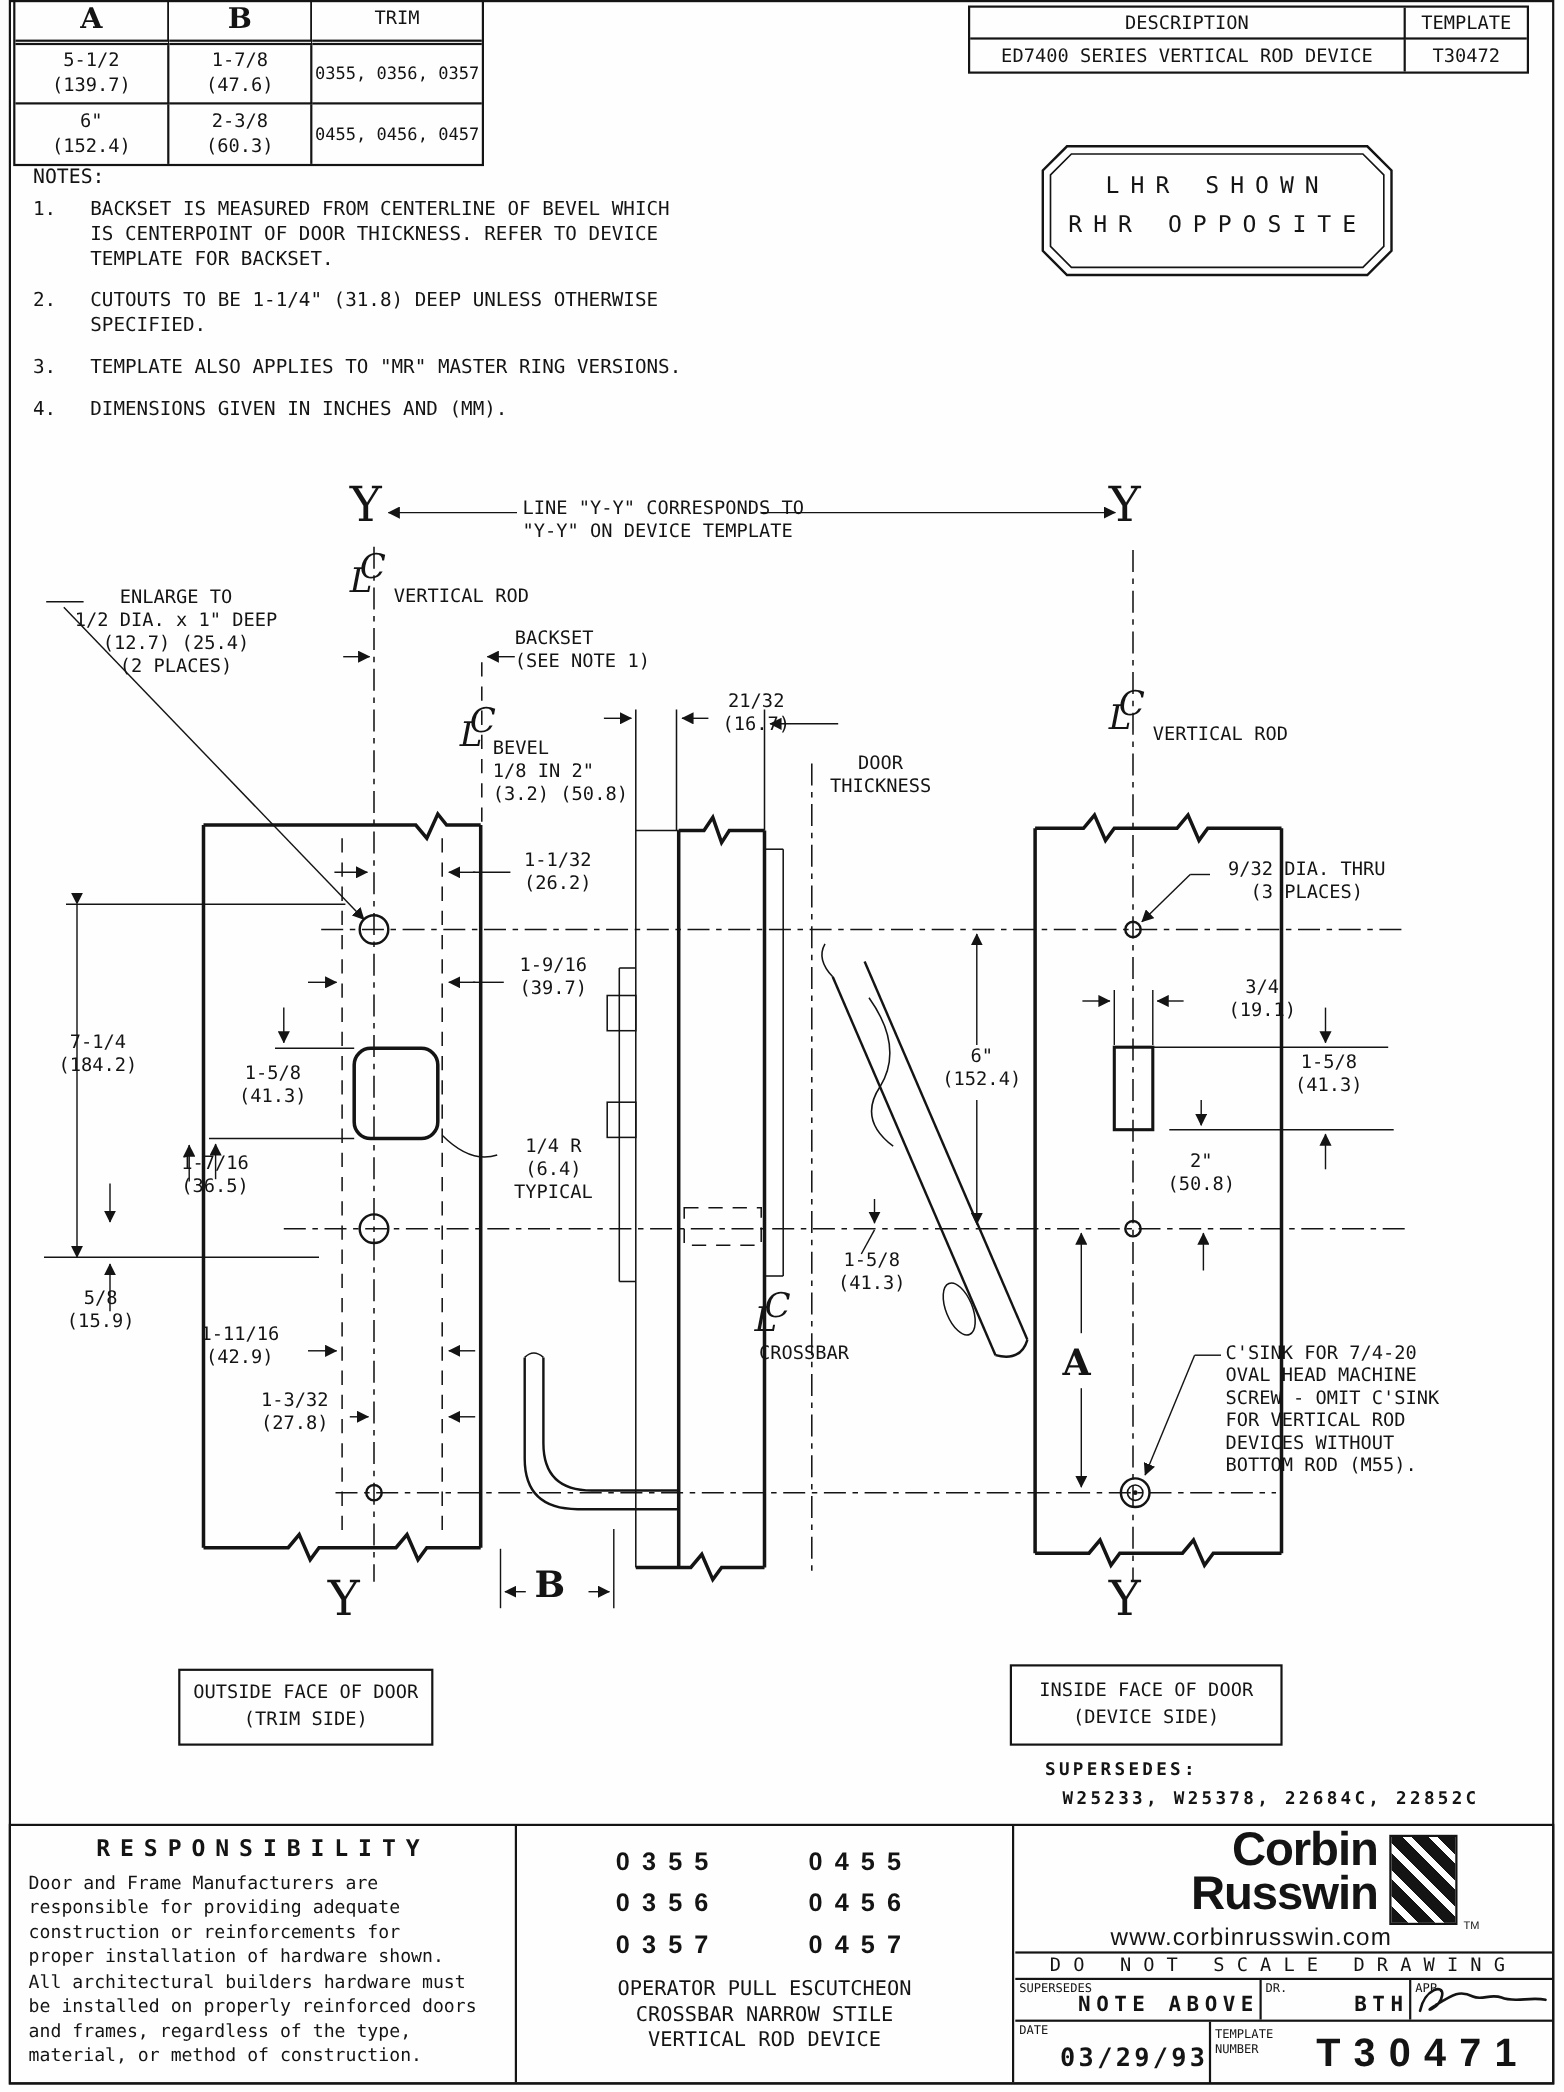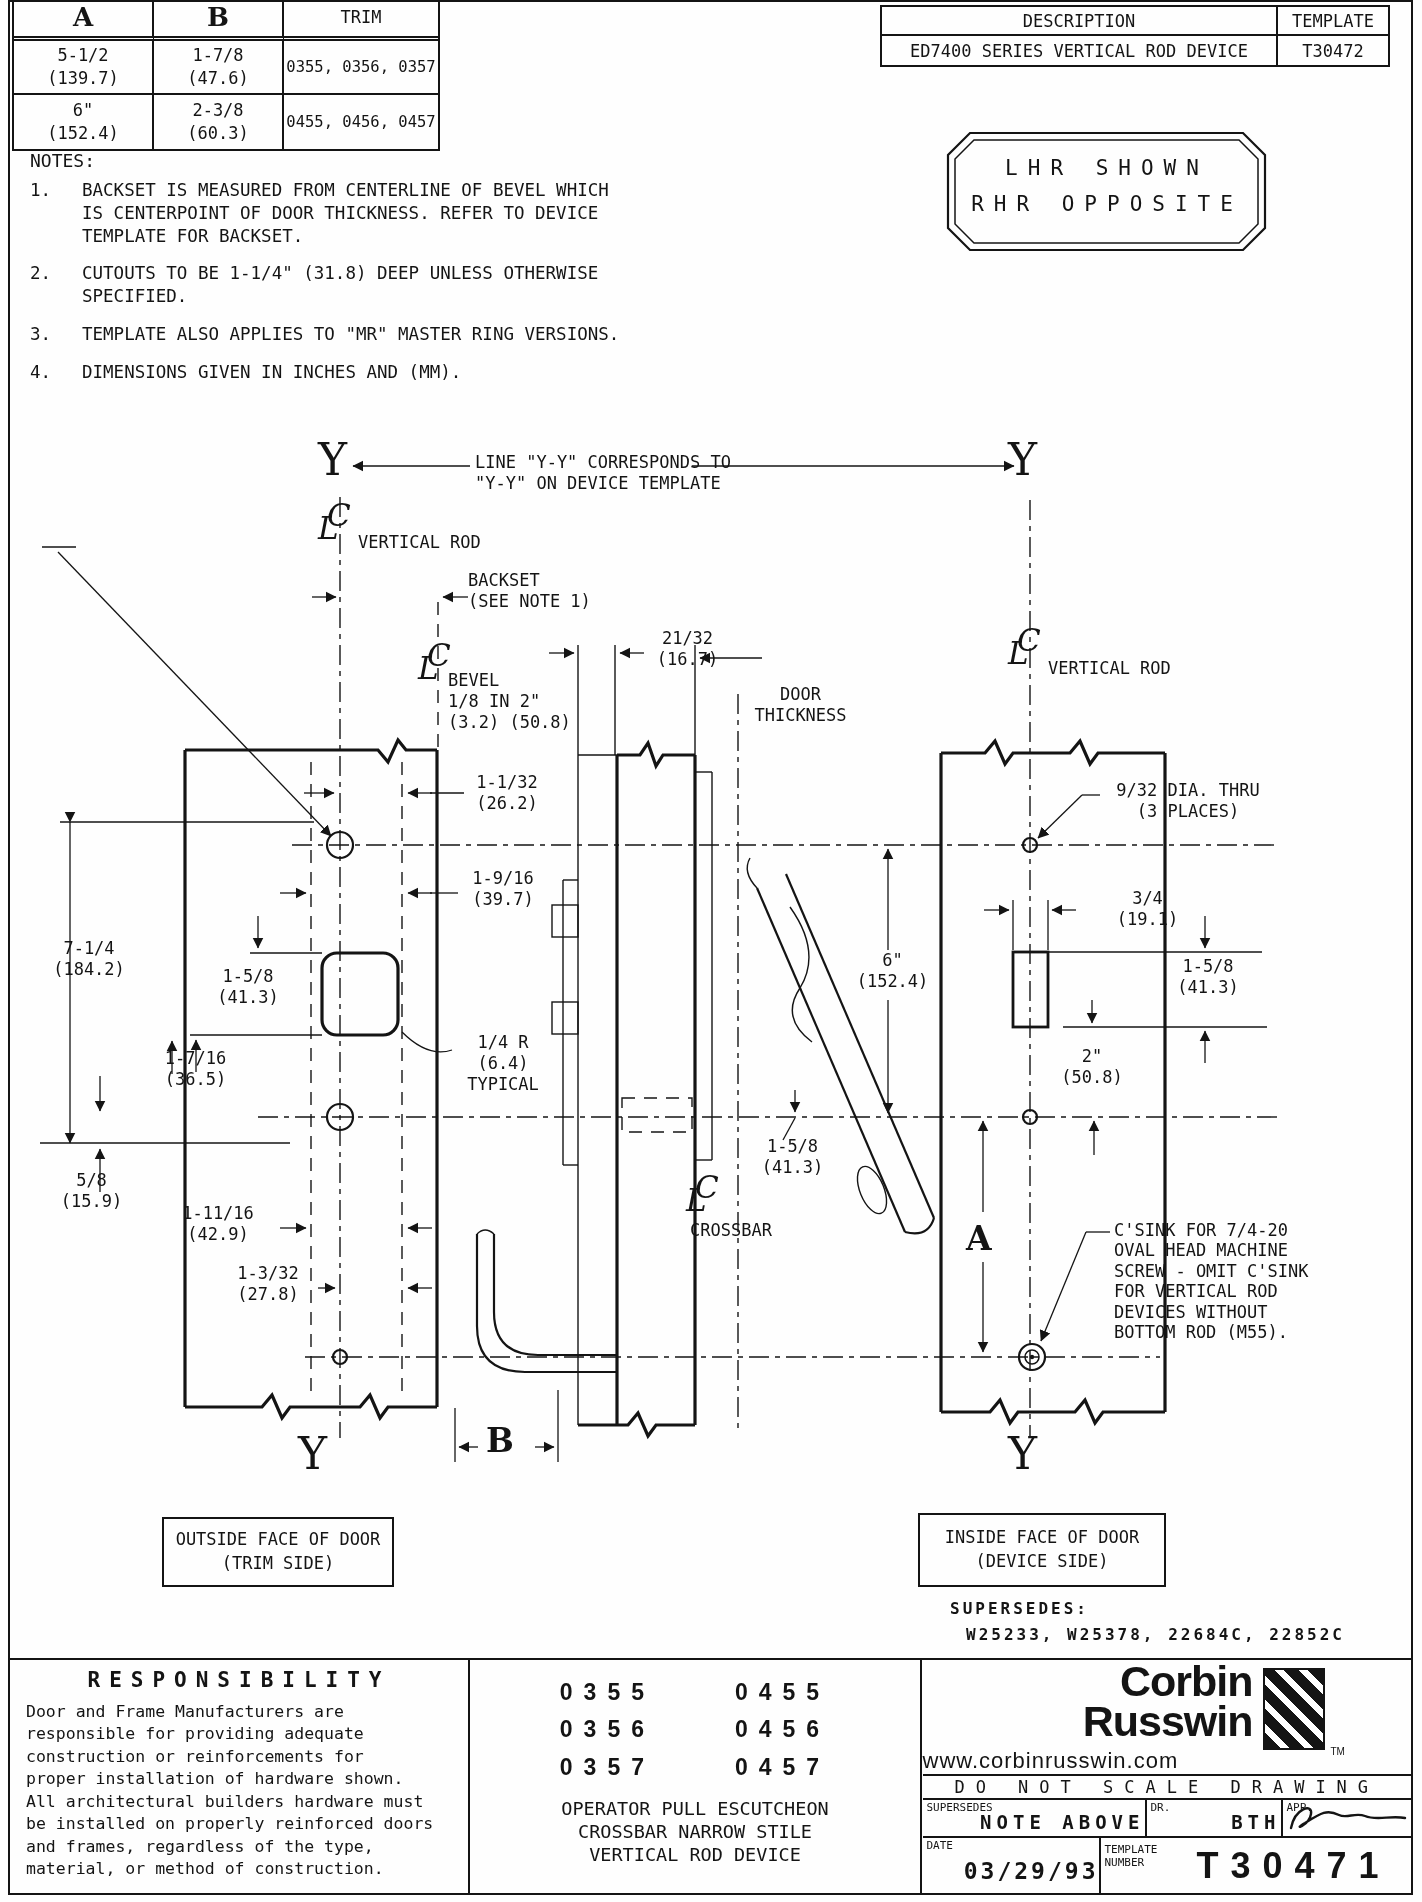--- a/index.html
+++ b/index.html
@@ -62,21 +62,21 @@
   .device-title{margin-top:12px;font-size:18.5px;line-height:1.24;white-space:pre;text-align:center;}
   .tb-brand{position:absolute;left:912.5px;top:0;right:0;height:100%;}
   .logo-area{position:relative;height:114px;}
   .brand-words{position:absolute;left:0;top:2px;width:330px;text-align:right;
                font-family:"Liberation Sans",sans-serif;font-weight:bold;line-height:.92;letter-spacing:-1px;}
   .brand-line{font-size:43px;}
   .logo-mark{position:absolute;left:340px;top:8px;width:62px;height:82px;
              background:repeating-linear-gradient(45deg,#141414 0 11px,#fff 11px 17px);
              border:2px solid #141414;}
   .tm{position:absolute;left:408px;top:86px;font-size:10px;font-family:"Liberation Sans",sans-serif;}
-  .website{position:absolute;left:0;top:88px;width:430px;
+  .website{position:absolute;left:0;top:88px;width:430px;text-align:center;
            font-family:"Liberation Sans",sans-serif;font-size:22px;letter-spacing:1px;}
   .dns-bar{height:26px;border-top:2.2px solid #141414;border-bottom:2.2px solid #141414;display:flex;
            align-items:center;justify-content:center;font-size:17px;letter-spacing:11px;}
   .row3{display:flex;height:38px;border-bottom:2.2px solid #141414;}
   .row3 .cell{position:relative;border-right:2.2px solid #141414;}
   .c-sup{width:224px;}
   .c-dr{width:136px;text-decoration:underline;}
   .c-app{flex:1;border-right:none !important;}
   .mini{position:absolute;left:4px;top:1px;font-size:11px;}
   .val{position:absolute;left:0;width:100%;text-align:right;top:11px;font-weight:bold;font-size:19px;letter-spacing:5px;}
@@ -316,20 +316,24 @@
 
   <div class="lbl" style="left:475px;top:452px">LINE "Y-Y" CORRESPONDS TO
 "Y-Y" ON DEVICE TEMPLATE</div>
 
   <div class="clsym" style="left:318px;top:500px">
     <span class="cc">C</span>
     <span class="ll">L</span>
   </div>
   <div class="lbl" style="left:358px;top:532px">VERTICAL ROD</div>
 
+  <div class="lbl ctr" style="left:50px;top:533px;width:220px">ENLARGE TO
+1/2 DIA. x 1" DEEP
+(12.7) (25.4)
+(2 PLACES)</div>
   <div class="lbl" style="left:468px;top:570px">BACKSET
 (SEE NOTE 1)</div>
 
   <div class="clsym" style="left:418px;top:640px">
     <span class="cc">C</span>
     <span class="ll">L</span>
   </div>
   <div class="lbl" style="left:448px;top:670px">BEVEL
 1/8 IN 2"
 (3.2) (50.8)</div>

